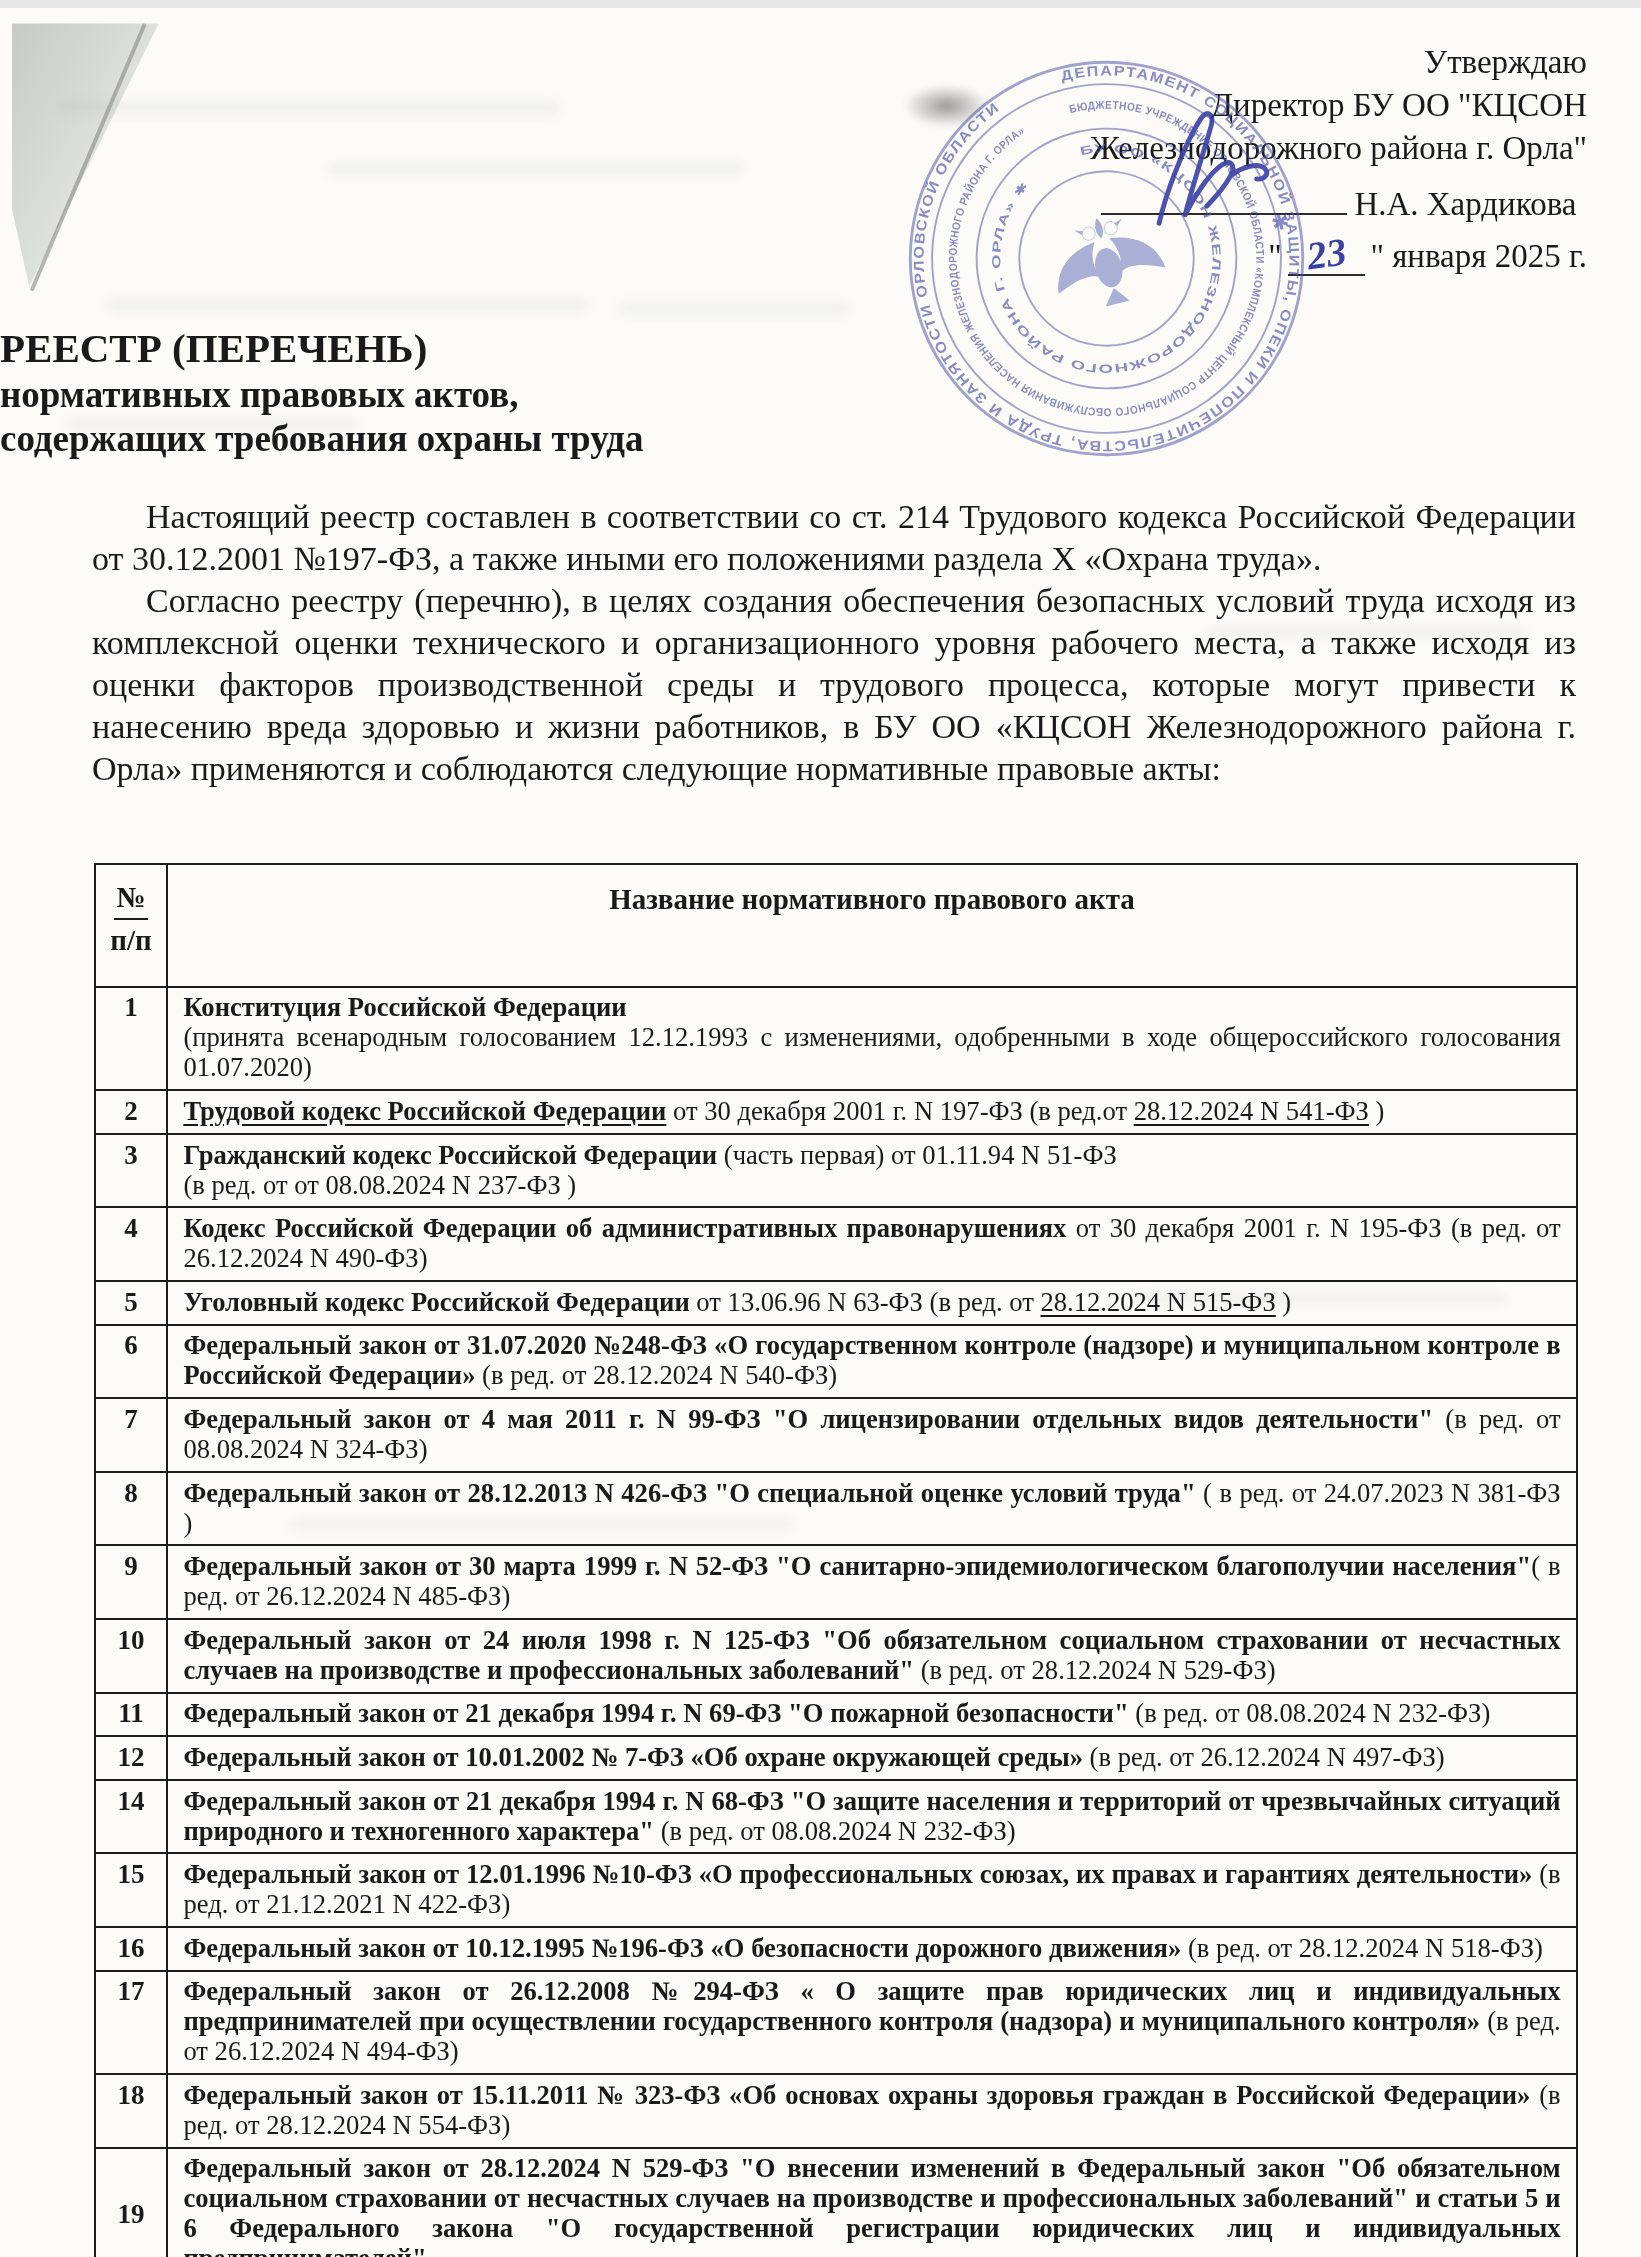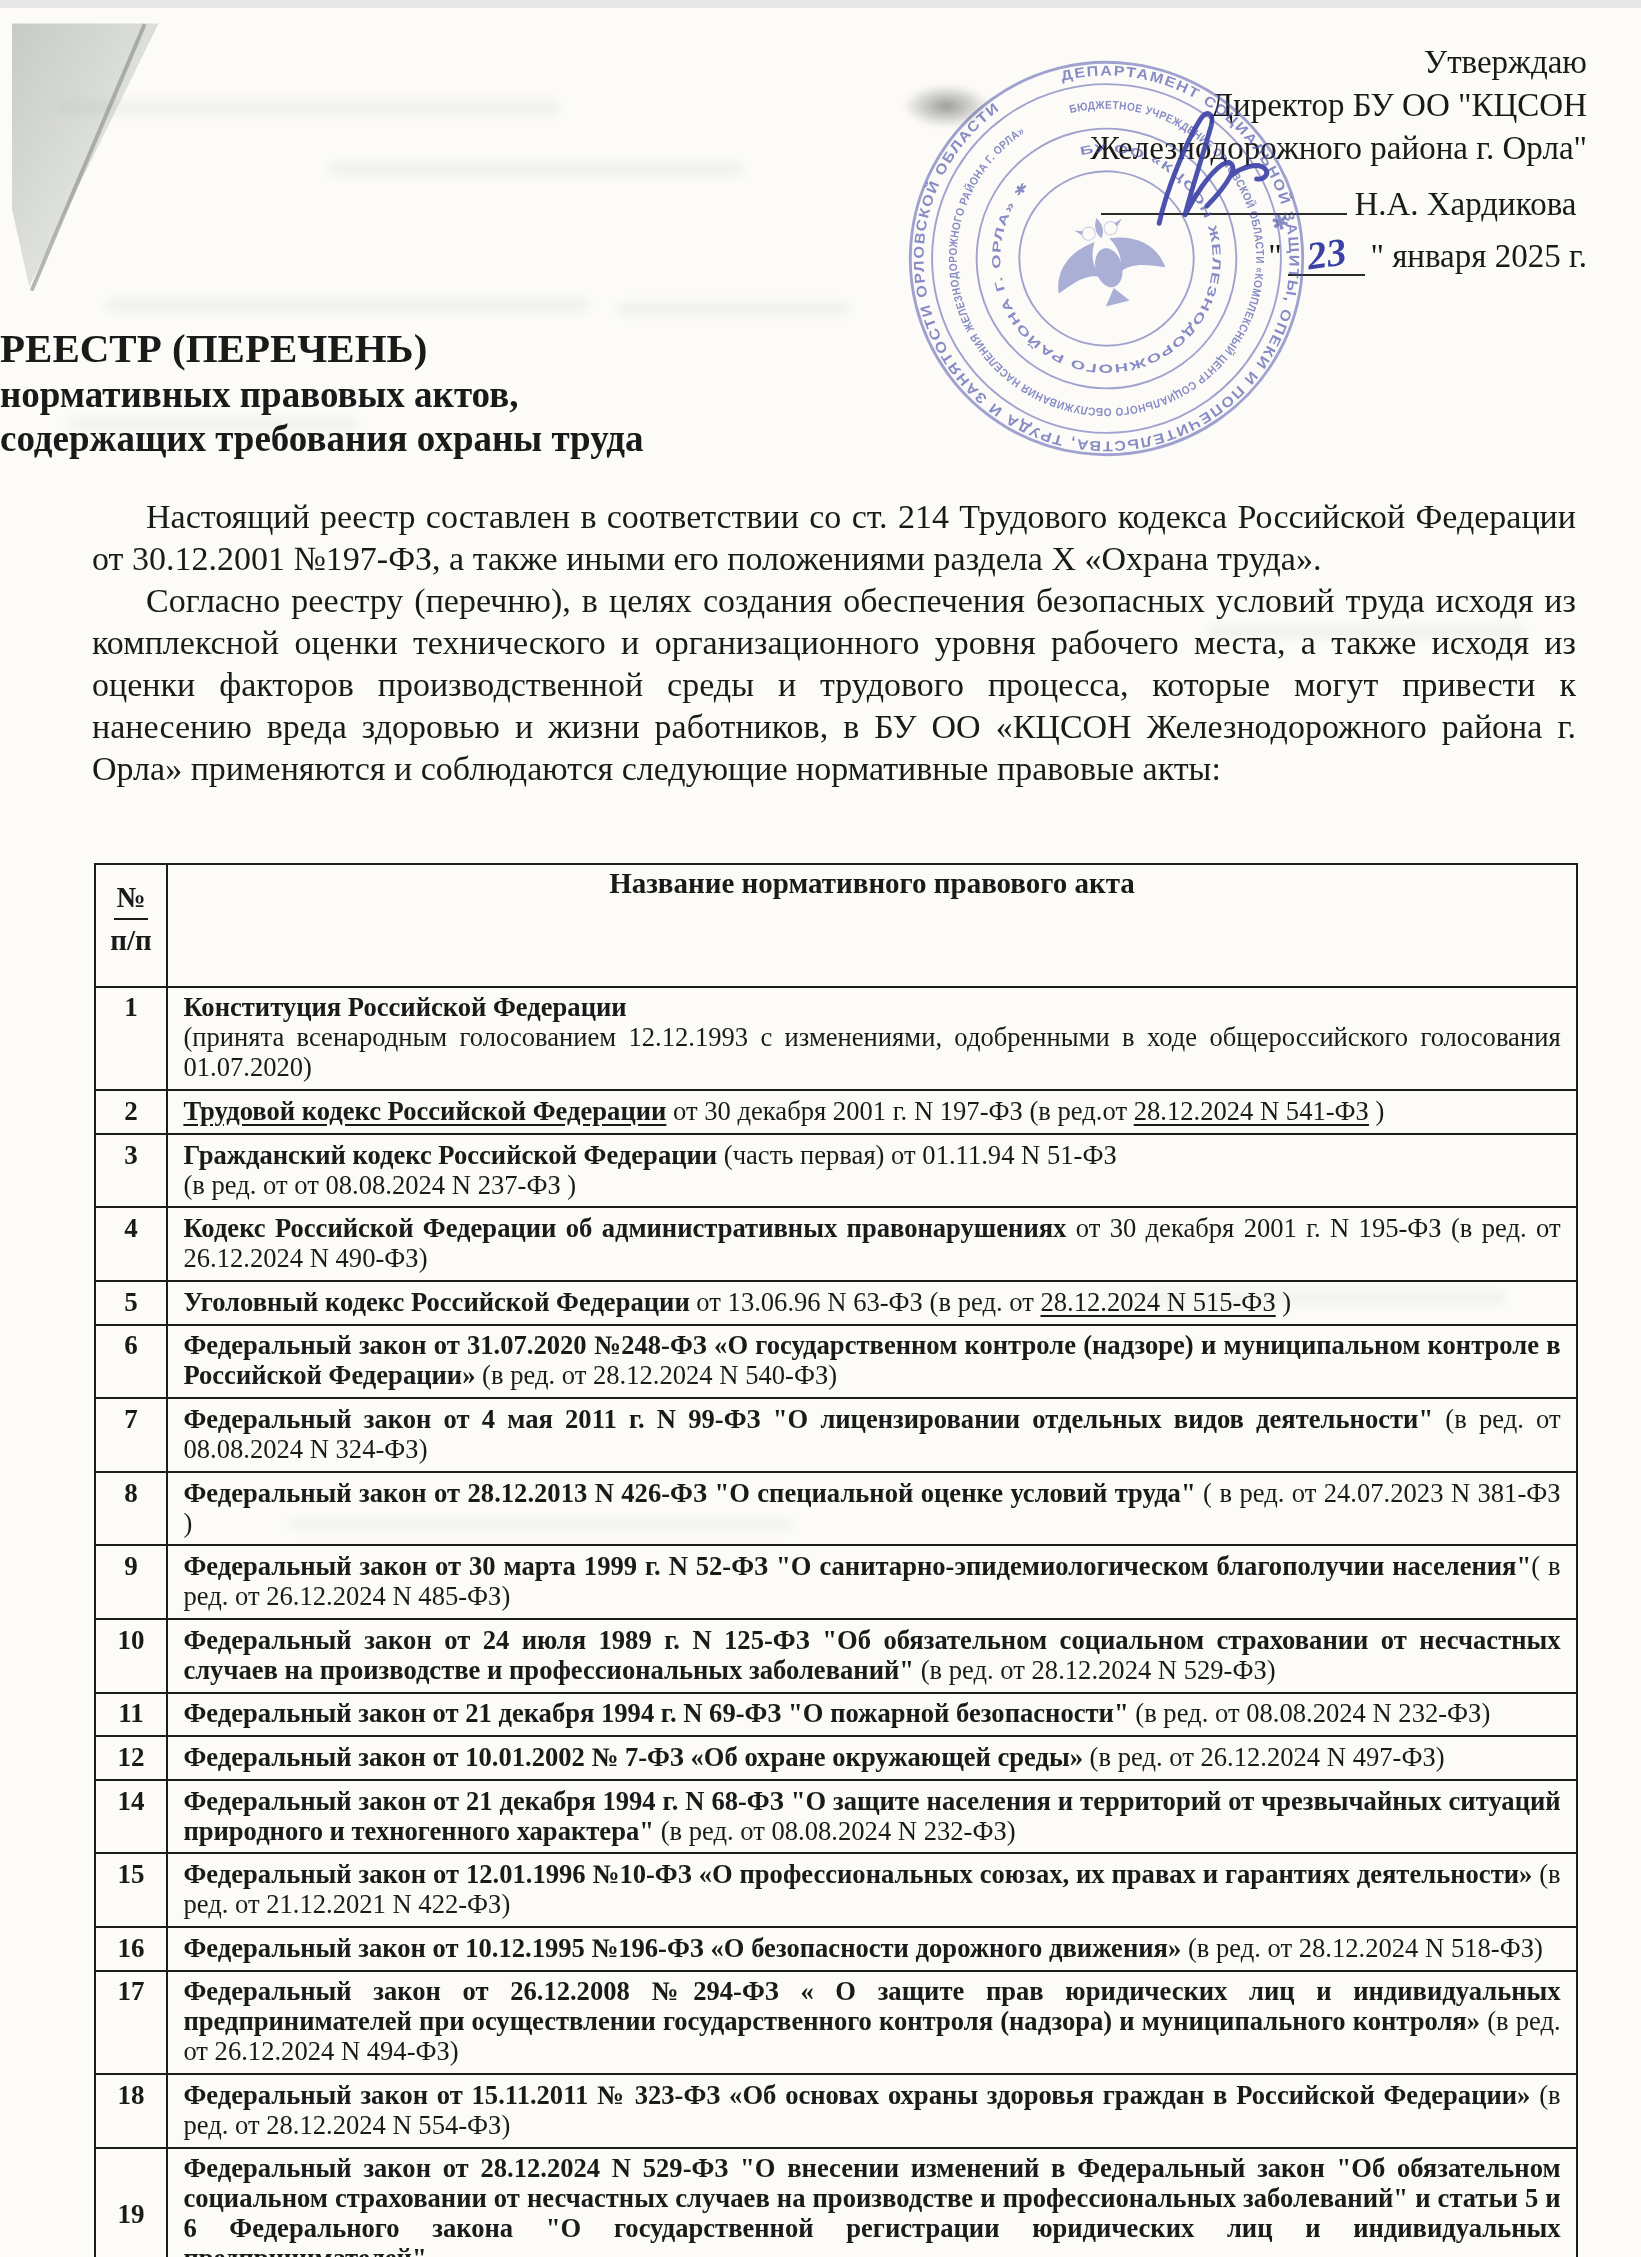--- a/index.html
+++ b/index.html
@@ -59,21 +59,21 @@
 
   
   .acts { position:absolute; top:855px; left:94px; width:1484px;
     border-collapse:collapse; font-size:26.6px; line-height:30px; z-index:2;
     table-layout:fixed; }
   .acts th,.acts td { border:2.9px solid #1c1c1c; }
   .th-num { width:68px; font-weight:bold; font-size:29px; text-align:center;
     vertical-align:top; padding-top:11.6px; line-height:41px; height:108px; }
   .num-sign { display:inline-block; border-bottom:2.9px solid #1c1c1c; padding:0 2.9px; }
   .th-name { font-weight:bold; font-size:29px; text-align:center;
-    vertical-align:top; padding-top:3px; }
+    vertical-align:top; padding-top:19px; }
   .c-num { width:68px; text-align:center; font-weight:bold; font-size:27px;
     vertical-align:top; padding-top:4.8px; }
   .vmid { vertical-align:middle; padding-top:0; }
   .c-name { padding:4.8px 15.4px 6.8px; text-align:justify; }
   .bold { font-weight:bold; }
   .underline { text-decoration:underline; text-underline-offset:3.9px; }
 </style>
 </head>
 <body>
 
@@ -193,21 +193,21 @@
         <tr>
           <td class="c-num">8</td>
           <td class="c-name"><span class="bold">Федеральный закон от 28.12.2013 N 426-ФЗ "О специальной оценке условий труда"</span><span> ( в ред. от 24.07.2023 N 381-ФЗ )</span></td>
         </tr>
         <tr>
           <td class="c-num">9</td>
           <td class="c-name"><span class="bold">Федеральный закон от 30 марта 1999 г. N 52-ФЗ "О санитарно-эпидемиологическом благополучии населения"</span><span>( в ред. от  26.12.2024 N 485-ФЗ)</span></td>
         </tr>
         <tr>
           <td class="c-num">10</td>
-          <td class="c-name"><span class="bold">Федеральный закон от 24 июля 1989 г. N 125-ФЗ "Об обязательном социальном страховании от несчастных случаев на производстве и профессиональных заболеваний"</span><span> (в ред. от 28.12.2024 N 529-ФЗ)</span></td>
+          <td class="c-name"><span class="bold">Федеральный закон от 24 июля 1998 г. N 125-ФЗ "Об обязательном социальном страховании от несчастных случаев на производстве и профессиональных заболеваний"</span><span> (в ред. от 28.12.2024 N 529-ФЗ)</span></td>
         </tr>
         <tr>
           <td class="c-num">11</td>
           <td class="c-name"><span class="bold">Федеральный закон от 21 декабря 1994 г. N 69-ФЗ "О пожарной безопасности"</span><span> (в ред. от 08.08.2024 N 232-ФЗ)</span></td>
         </tr>
         <tr>
           <td class="c-num">12</td>
           <td class="c-name"><span class="bold">Федеральный закон от 10.01.2002 № 7-ФЗ «Об охране окружающей среды»</span><span> (в ред. от 26.12.2024 N 497-ФЗ)</span></td>
         </tr>
         <tr>

